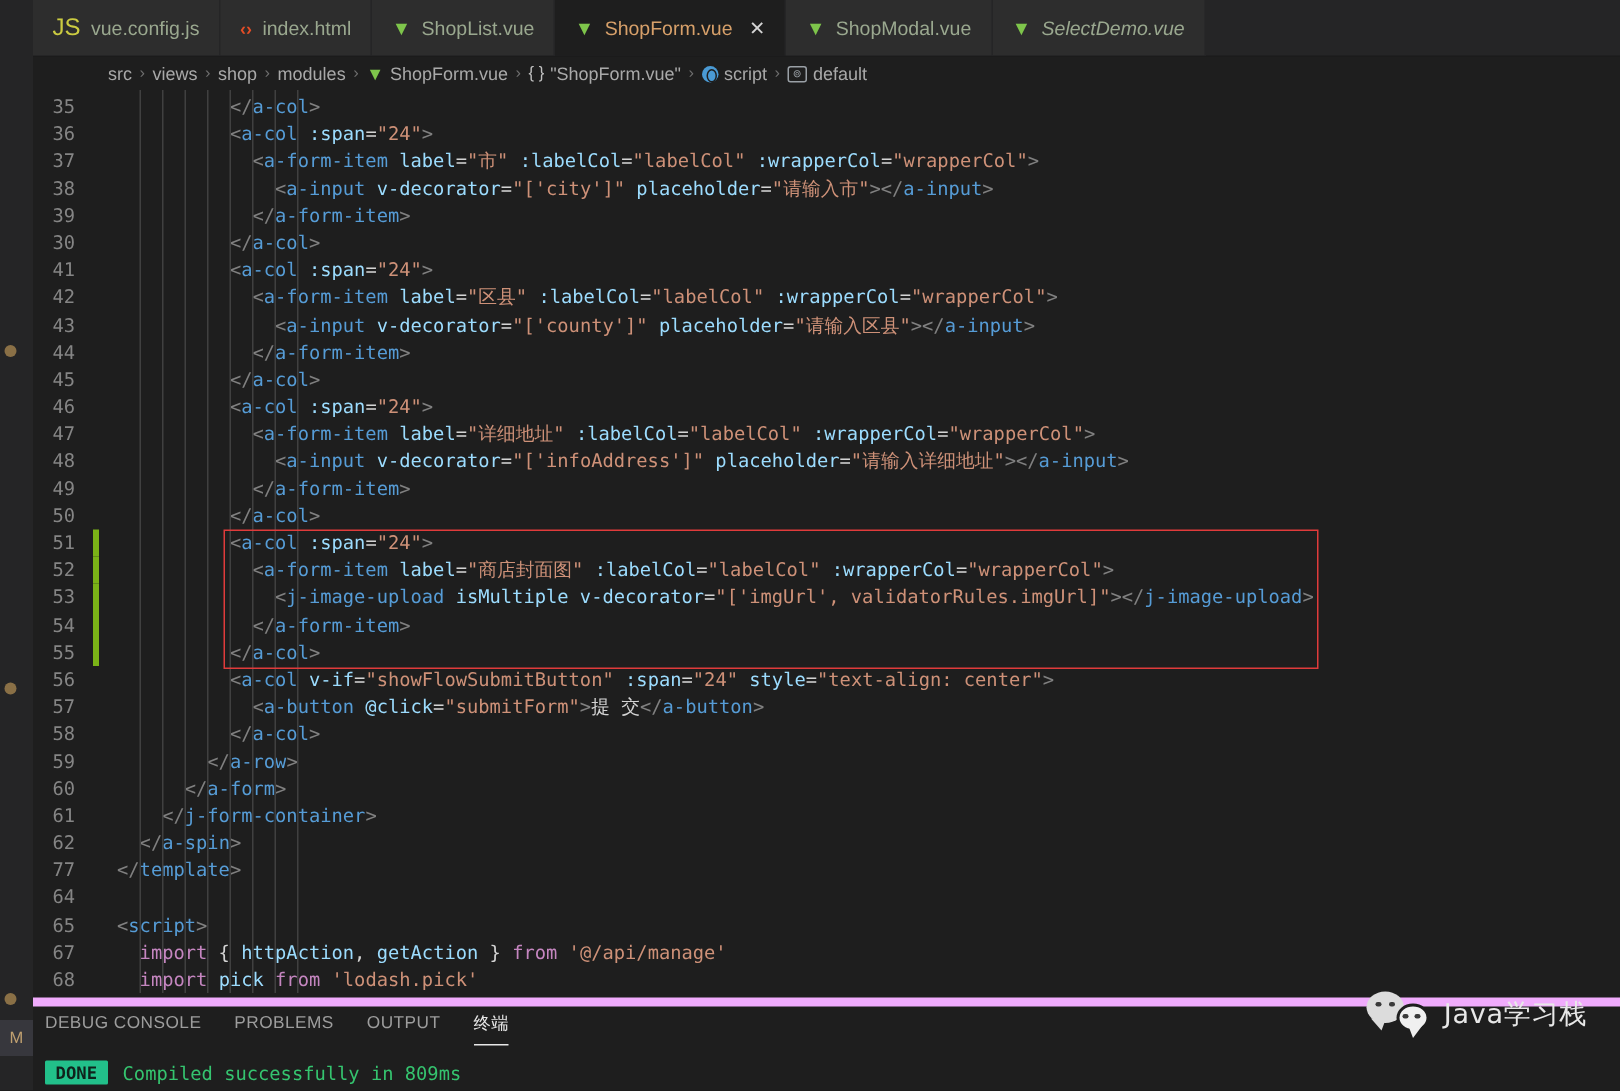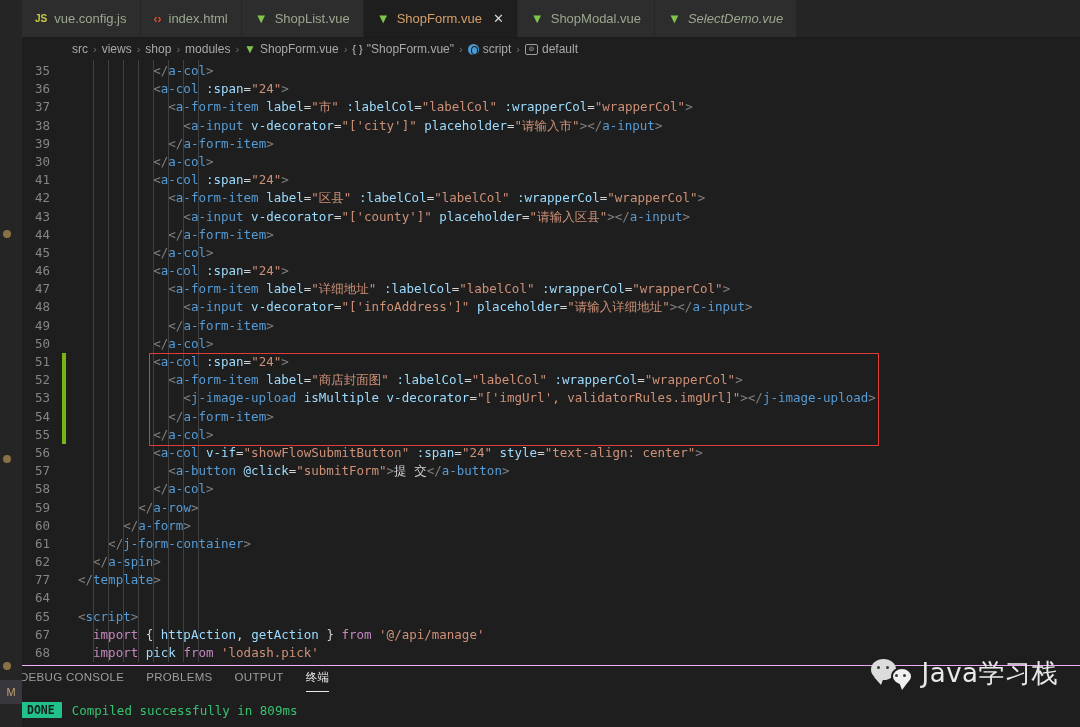--- a/index.html
+++ b/index.html
@@ -56,21 +56,21 @@
     white-space: nowrap;
     position: relative;
   }
   .tab.active {
     background: #1e1e1e;
     color: #d7a06a;
   }
   .tab.preview .tab-label { font-style: italic; }
   .tab-icon { font-size: 11px; font-weight: bold; line-height: 1; display:flex; align-items:center; }
   .ico-vue { color: #7ec54b; font-size: 13px; }
-  .ico-js { color: #cbcb41; font-size: 10px; font-weight: bold; font-family: "Liberation Sans", sans-serif;}
+  .ico-js { color: #cbcb41; font-size: 16px; font-weight: normal; font-family: "Liberation Sans", sans-serif;}
   .ico-html { color: #e44d26; font-size: 12px; font-weight: bold; }
   .tab-close {
     color: #d4d4d4; font-size: 13px; margin-left: 4px; line-height: 1;
   }
 
   
   .breadcrumb {
     height: 22px; min-height: 22px;
     background: #1e1e1e;
     display: flex; align-items: center;
@@ -151,22 +151,22 @@
     position: absolute;
     border: 1.5px solid #e03b3b;
     pointer-events: none;
     z-index: 3;
   }
 
   
   .panel {
     height: 62px; min-height: 62px;
     background: #1e1e1e;
-    border-top: 1px solid #f0abfc;
-    padding-left: 20px;
+    border-top: 6px solid #f0abfc;
+    padding-left: 30px;
     position: relative;
   }
   .panel-tabs {
     display: flex; align-items: center; gap: 22px;
     height: 26px;
     font-size: 11.5px;
     font-family: "Liberation Sans", sans-serif;
     color: #9d9d9d;
     letter-spacing: 0.3px;
   }
@@ -212,21 +212,21 @@
     width: 22px; height: 19px; border-radius: 50%;
     background: #f0f0f0; border: 2px solid #1e1e1e;
   }
   .wechat-logo .b2:after {
     content:""; position:absolute; right:3px; bottom:-6px;
     width:0;height:0; border-right:6px solid transparent;
     border-left:3px solid transparent; border-top:8px solid #f0f0f0;
   }
   .eye { position:absolute; width:3.2px; height:3.2px; border-radius:50%; background:#3a3a3a; }
   .wm-text {
-    color: #e8e8e8; font-size: 26px;
+    color: #e8e8e8; font-size: 18px;
     font-family: "DejaVu Sans", sans-serif;
     letter-spacing: 0.5px;
   }
 </style>
 </head>
 <body>
 
 <div id="app">
 
   <div class="rail">

